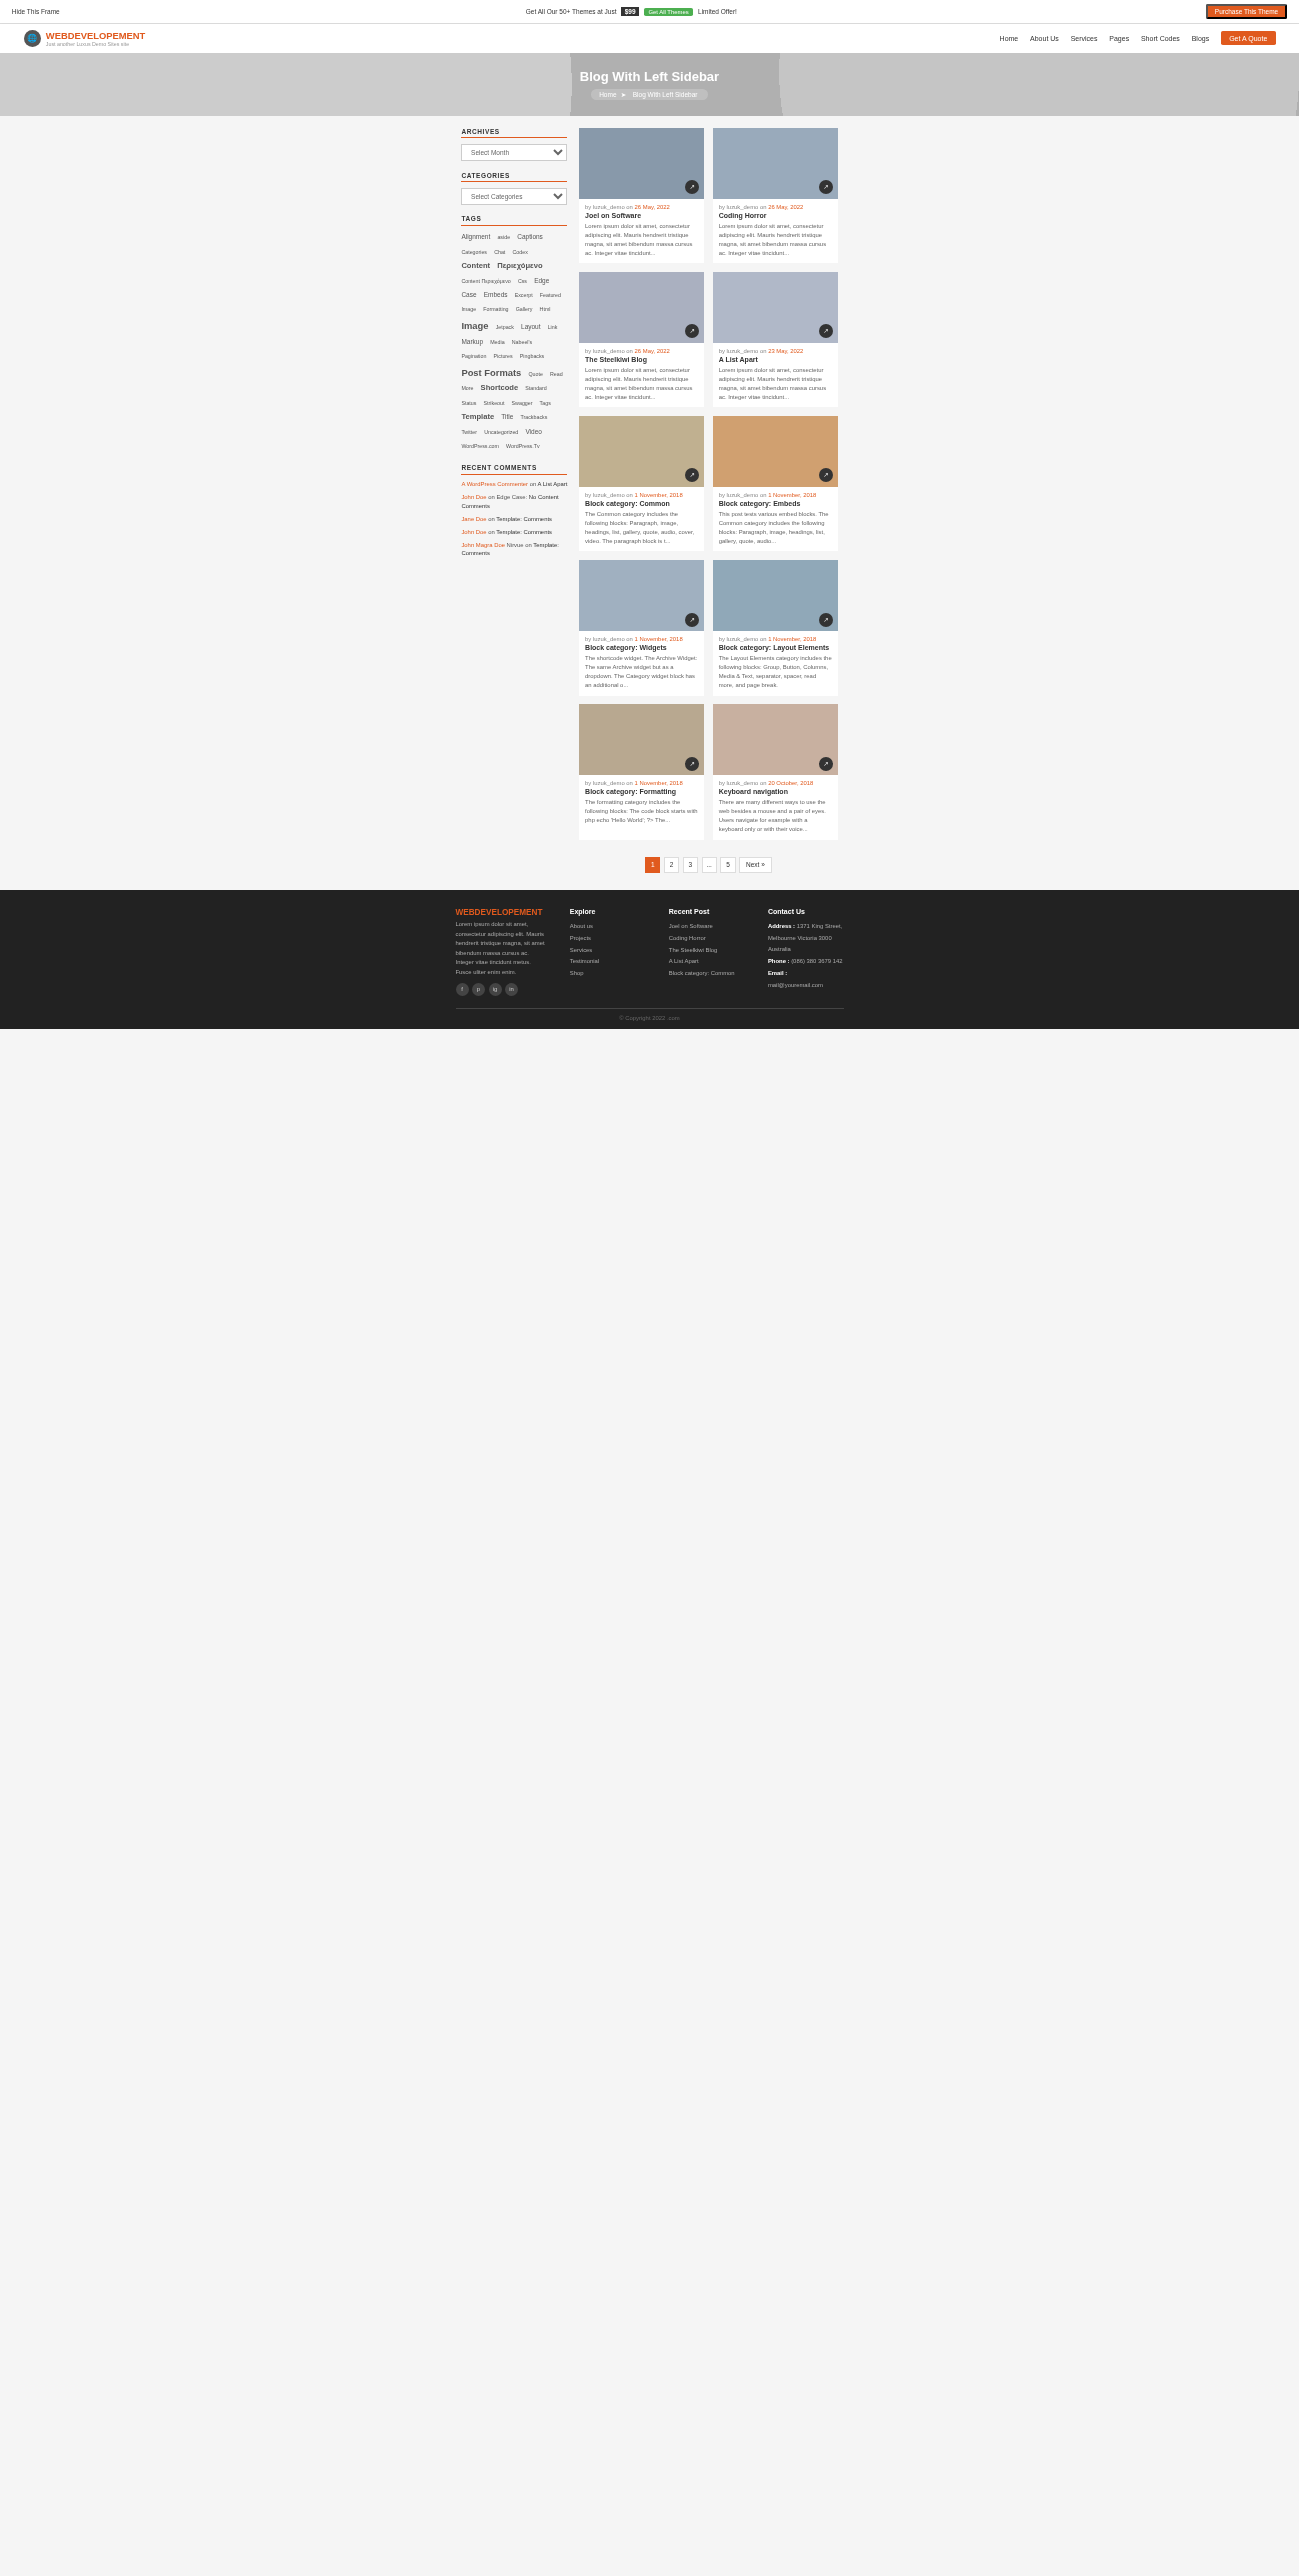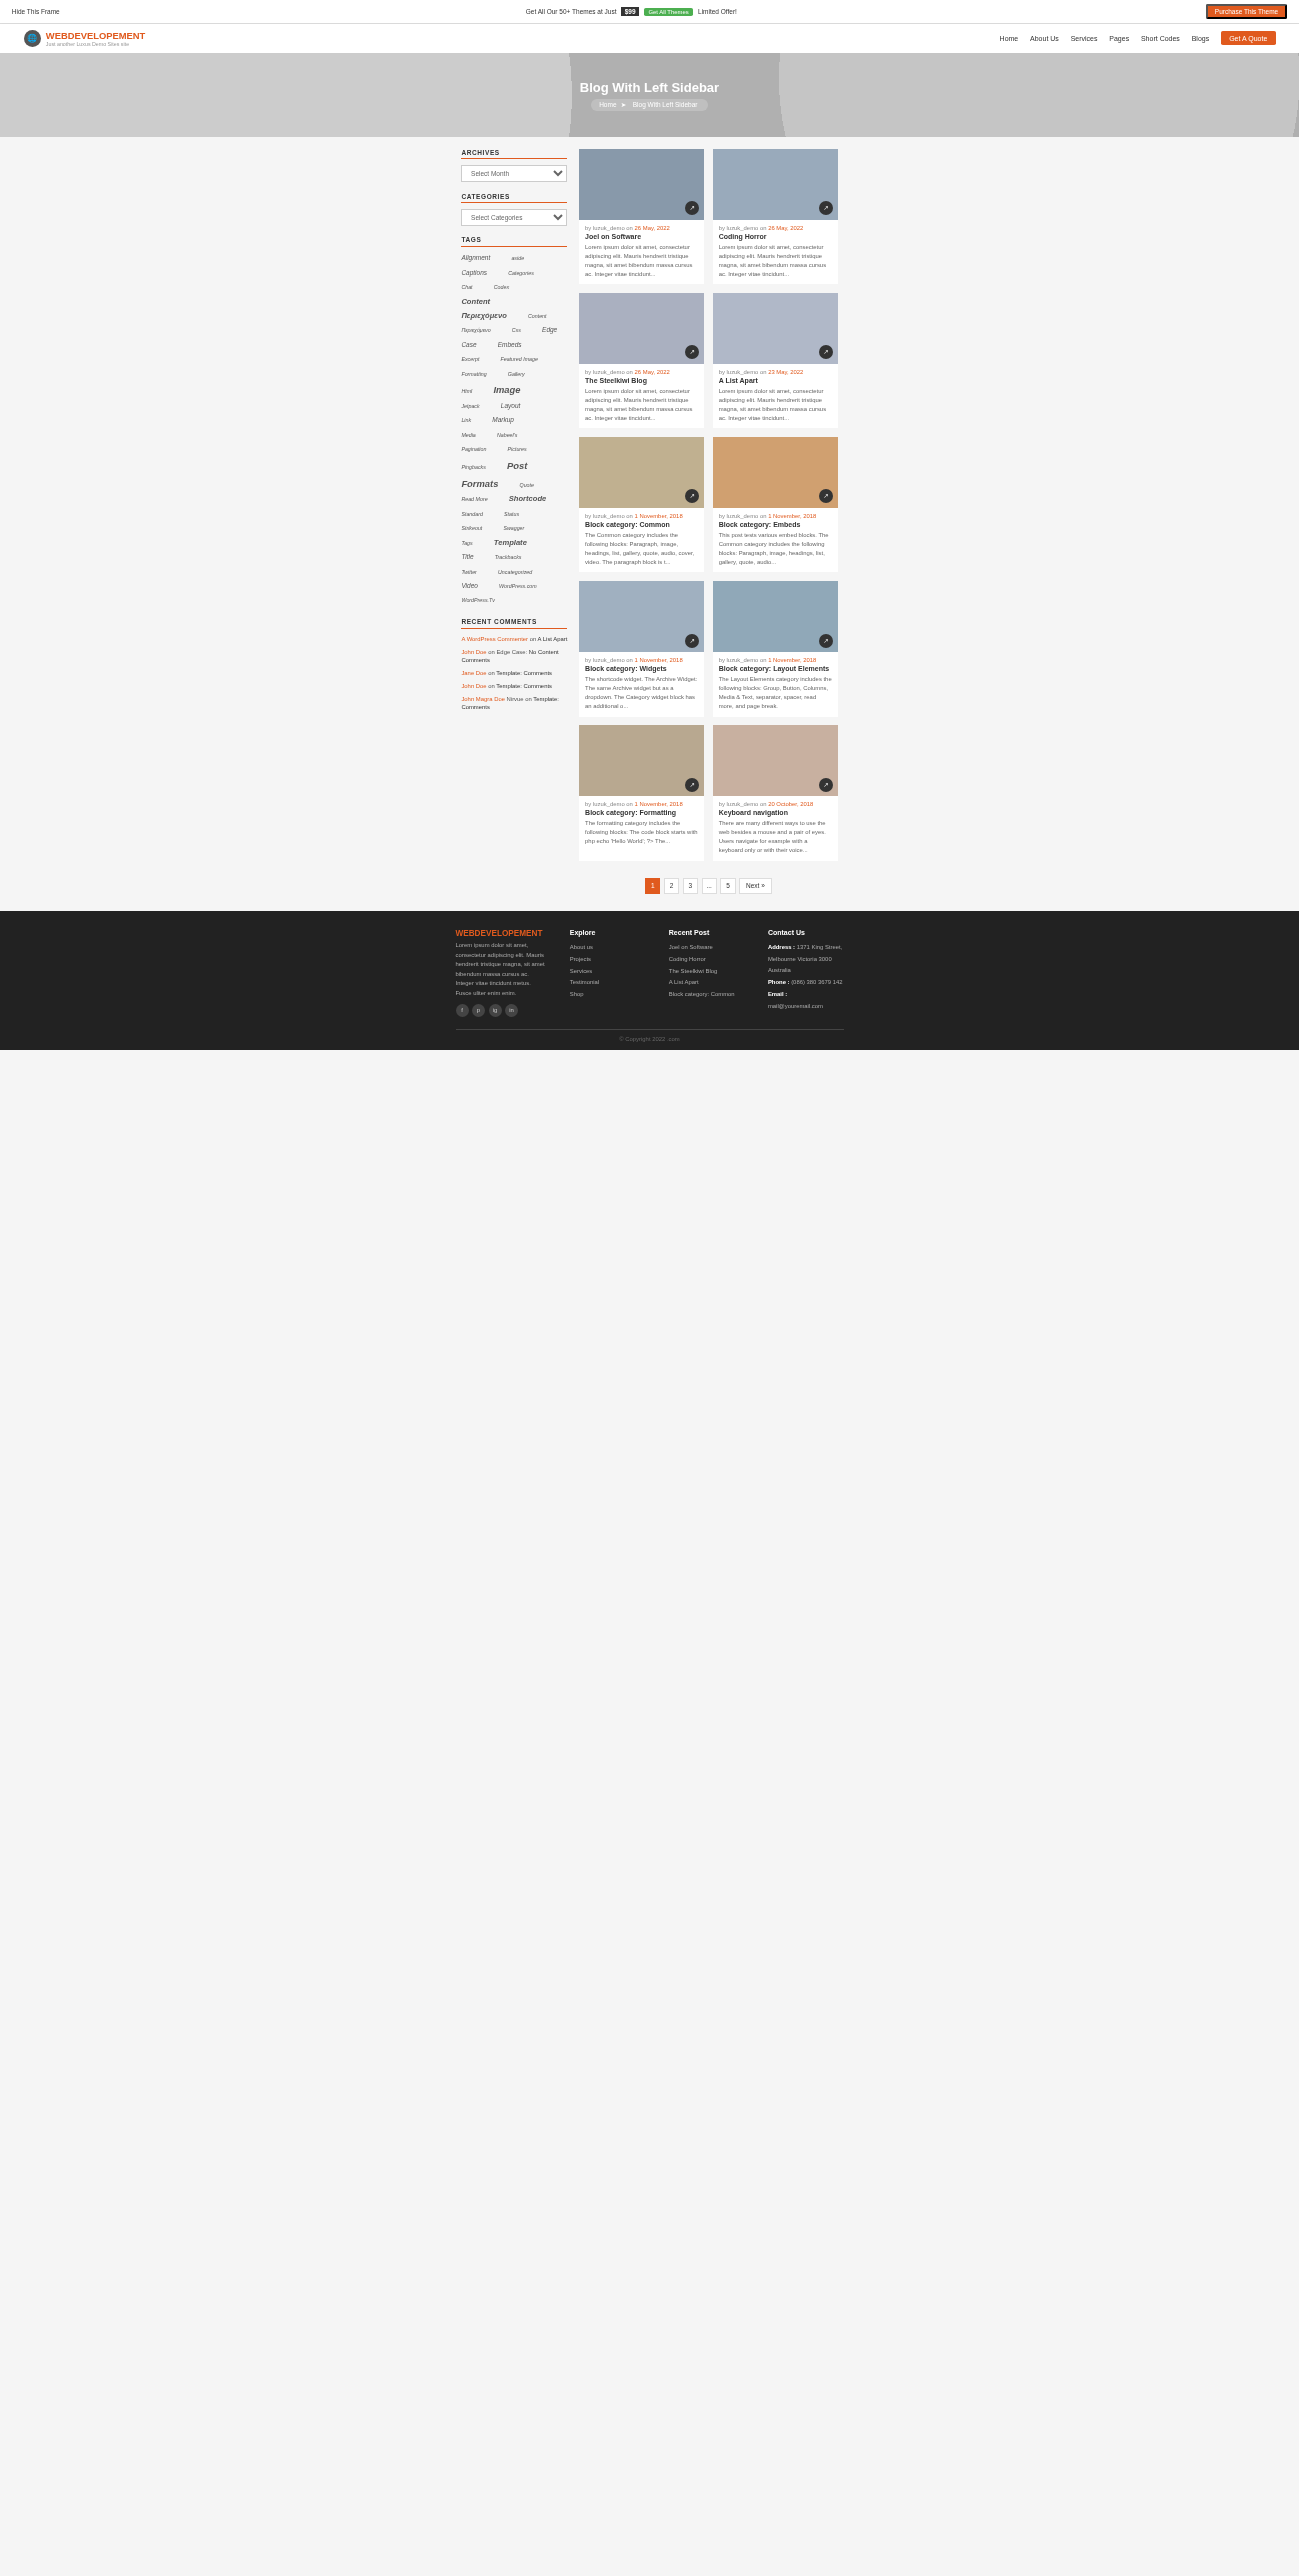--- a/index.html
+++ b/index.html
@@ -35,21 +35,21 @@
     .logo-text { font-size: 9.4px; font-weight: bold; }
     .logo-text span { color: #e05a1e; }
     .logo-sub { font-size: 5.3px; color: #999; }
     nav { display: flex; align-items: center; gap: 11.8px; }
     nav a { text-decoration: none; color: #333; font-size: 7px; }
     .nav-cta { background: #e05a1e; color: #fff; padding: 3.5px 8.2px; border-radius: 1.8px; font-size: 7px; }
 
     
     .hero {
       background: linear-gradient(rgba(0,0,0,0.4), rgba(0,0,0,0.4)), #aaa;
-      height: 84px;
+      height: 63px;
       display: flex;
       flex-direction: column;
       align-items: center;
       justify-content: center;
       color: #fff;
     }
     .hero h1 { font-size: 13px; margin-bottom: 4.7px; }
     .breadcrumb { background: rgba(255,255,255,0.2); padding: 1.8px 8.2px; border-radius: 8.8px; font-size: 6.5px; color: #fff; }
     .breadcrumb a { color: #fff; text-decoration: none; }
     .breadcrumb span { margin: 0 2.4px; }
@@ -60,21 +60,21 @@
     
     .sidebar { width: 106px; flex-shrink: 0; }
     .sidebar-section { margin-bottom: 10.6px; }
     .sidebar-title { font-size: 6.5px; font-weight: bold; text-transform: uppercase; letter-spacing: 0.6px; color: #333; border-bottom: 1.2px solid #e05a1e; padding-bottom: 2.4px; margin-bottom: 5.9px; }
     .sidebar select { width: 100%; padding: 2.9px 4.7px; border: 0.6px solid #ccc; font-size: 6.5px; color: #666; background: #fff; }
 
     
     .tags-section { margin-bottom: 10.6px; }
     .tags-title { font-size: 6.5px; font-weight: bold; text-transform: uppercase; letter-spacing: 0.6px; color: #333; border-bottom: 1.2px solid #e05a1e; padding-bottom: 2.4px; margin-bottom: 4.7px; }
     .tags-cloud { line-height: 1.9; }
-    .tag { font-size: 5.9px; color: #555; text-decoration: none; margin-right: 19px; font-style: italic; }
+    .tag { font-size: 5.9px; color: #555; text-decoration: none; margin-right: 5px; }
     .tag.small { font-size: 5.3px; }
     .tag.medium { font-size: 6.5px; }
     .tag.large { font-size: 7.6px; font-weight: bold; }
     .tag.xlarge { font-size: 9.4px; font-weight: bold; }
 
     
     .recent-comments { margin-bottom: 10.6px; }
     .comment-item { font-size: 5.9px; color: #555; margin-bottom: 4.7px; line-height: 1.4; }
     .comment-item a { color: #555; text-decoration: none; }
     .comment-link { color: #e05a1e !important; }

